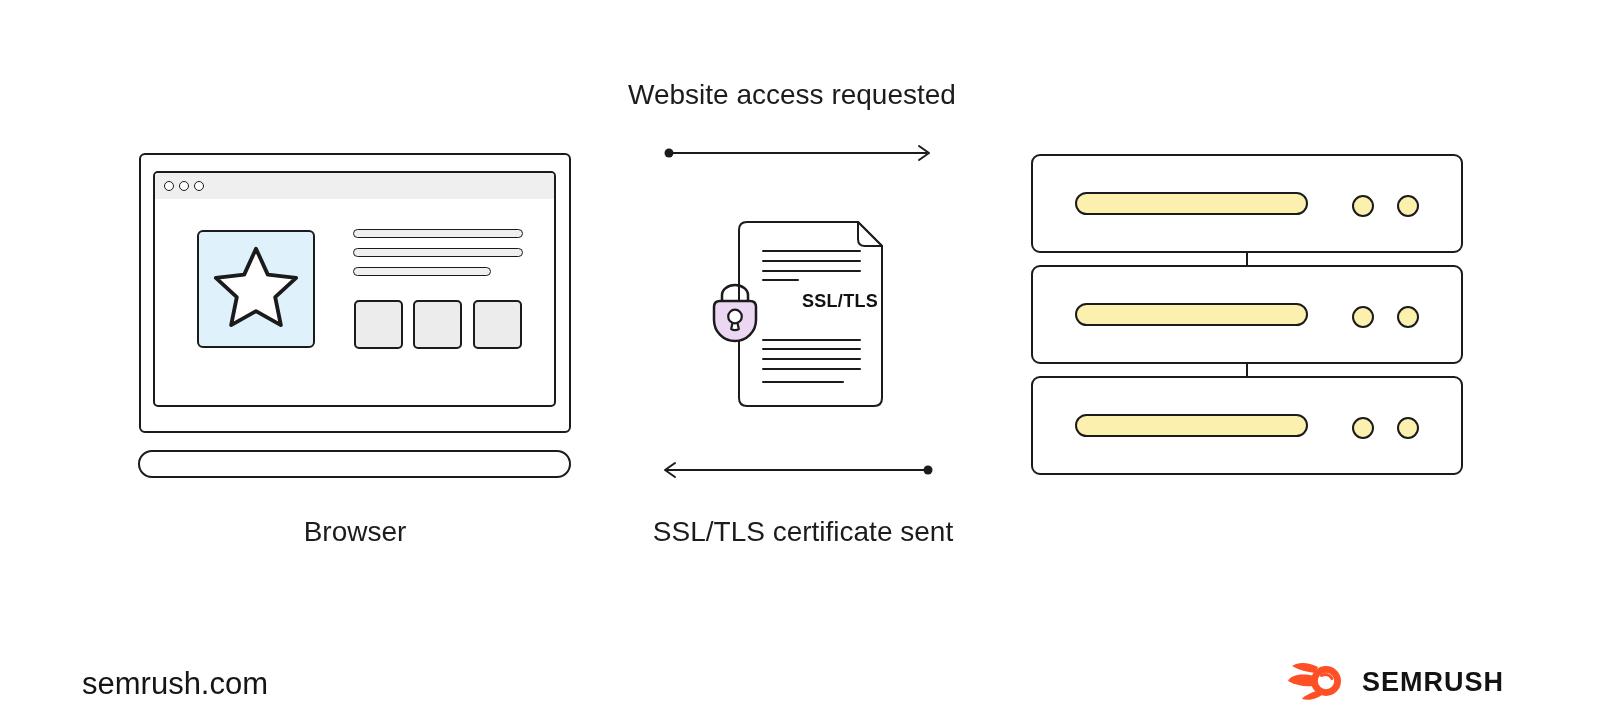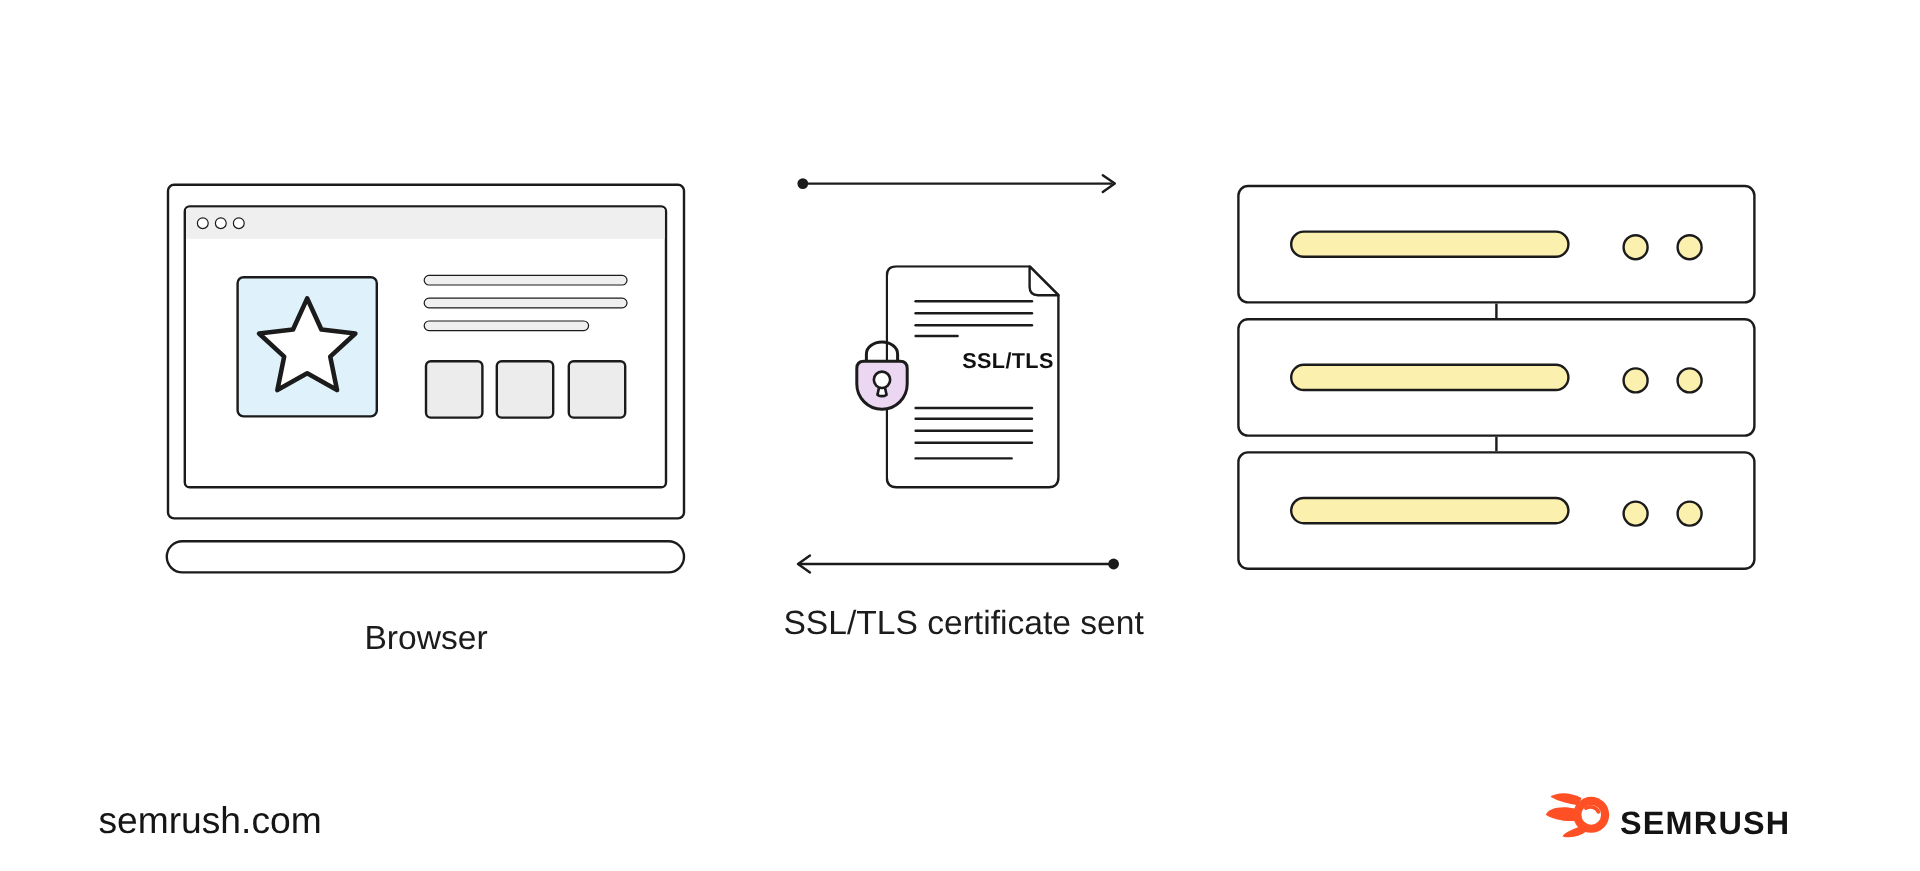--- a/index.html
+++ b/index.html
@@ -50,21 +50,21 @@
     position:absolute;top:145px;width:45px;height:45px;
     border:2px solid var(--ink);border-radius:5px;background:#ececec;
   }
   .t1{left:213px;} .t2{left:272px;} .t3{left:332px;}
   .stand{
     position:absolute;left:138px;top:450px;width:429px;height:24px;
     border:2px solid var(--ink);border-radius:15px;background:#fff;
   }
   
   .request-label{left:792px;top:80px;}
-  .response-label{left:803px;top:504px;}
+  .response-label{left:803px;top:517px;}
   .cert-title{
     position:absolute;left:840px;top:301px;transform:translate(-50%,-50%);
     font-size:18px;font-weight:bold;letter-spacing:.3px;color:#111;white-space:nowrap;
   }
   
   .server-unit{
     position:absolute;left:1031px;width:428px;height:95px;
     border:2px solid var(--ink);border-radius:9px;background:#fff;
   }
   .s1{top:154px;} .s2{top:265px;} .s3{top:376px;}
@@ -78,32 +78,33 @@
   }
   .d1{left:319px;} .d2{left:364px;}
   .srv-conn{position:absolute;left:1246px;width:2px;height:12px;background:var(--ink);}
   .c1{top:253px;} .c2{top:364px;}
   .browser-label{left:355px;top:517px;}
   .server-label{left:1242px;top:517px;}
   
   .site-url{position:absolute;left:82px;top:666px;font-size:31px;color:#151515;}
   .brand{
     position:absolute;left:1288px;top:662px;height:40px;
-    display:flex;align-items:flex-end;gap:6px;
+    display:flex;align-items:center;gap:18px;
   }
   .brand-word{
     font-size:27px;font-weight:bold;letter-spacing:1px;color:#131313;
   }
   svg{display:block;}
 </style>
 </head>
 <body>
 
 <div class="stage">
 
+  <div class="label request-label">Website access requested</div>
   <svg class="abs" style="left:660px;top:142px;" width="278" height="22" viewBox="0 0 278 22">
     <line x1="9" y1="11" x2="267" y2="11" stroke="#1b1b1b" stroke-width="2"></line>
     <circle cx="9" cy="11" r="4.5" fill="#1b1b1b"></circle>
     <path d="M259,4 L269,11 L259,18" fill="none" stroke="#1b1b1b" stroke-width="2" stroke-linecap="round" stroke-linejoin="round"></path>
   </svg>
 
   <div class="monitor">
     <div class="browser-window">
       <div class="titlebar">
         <span class="win-dot"></span>

